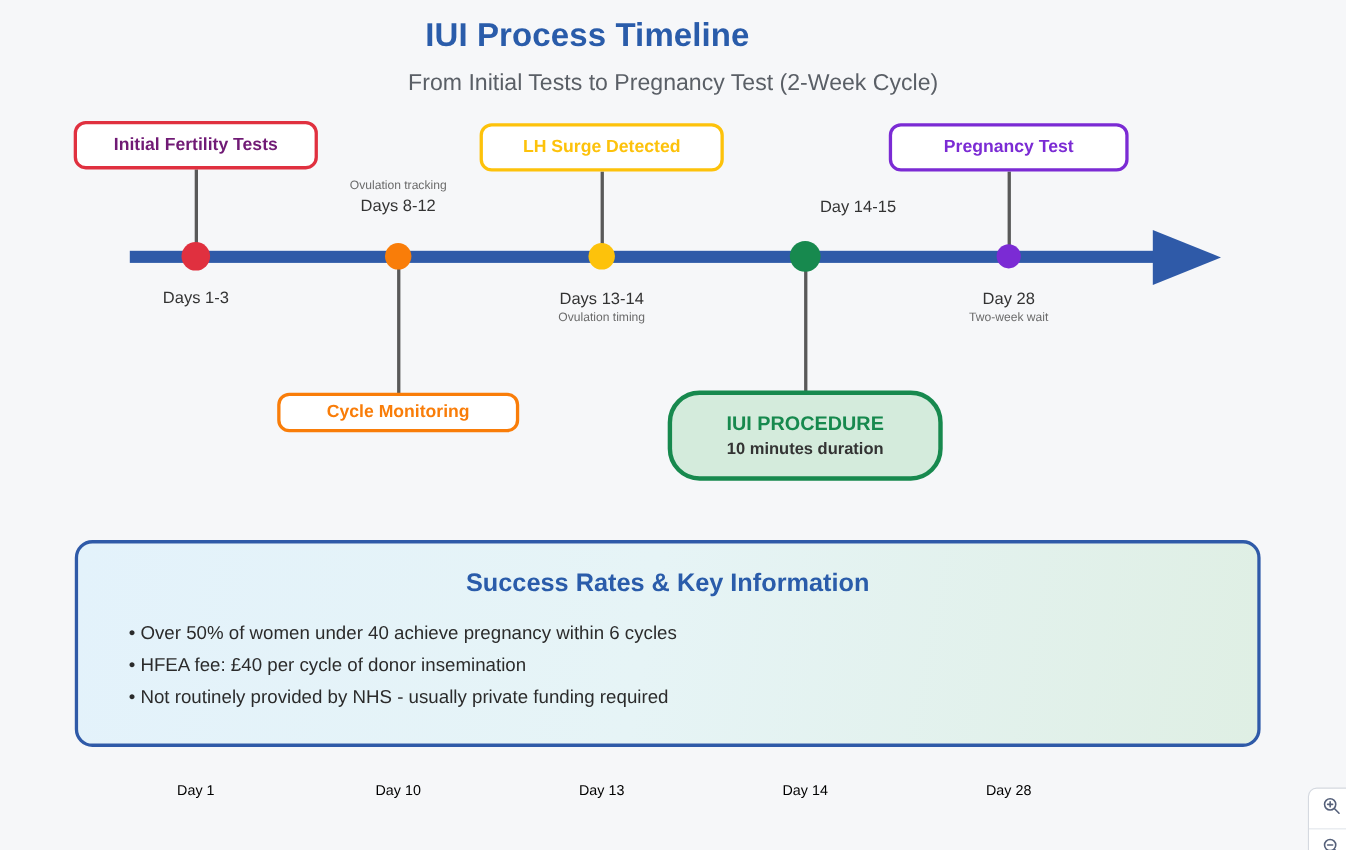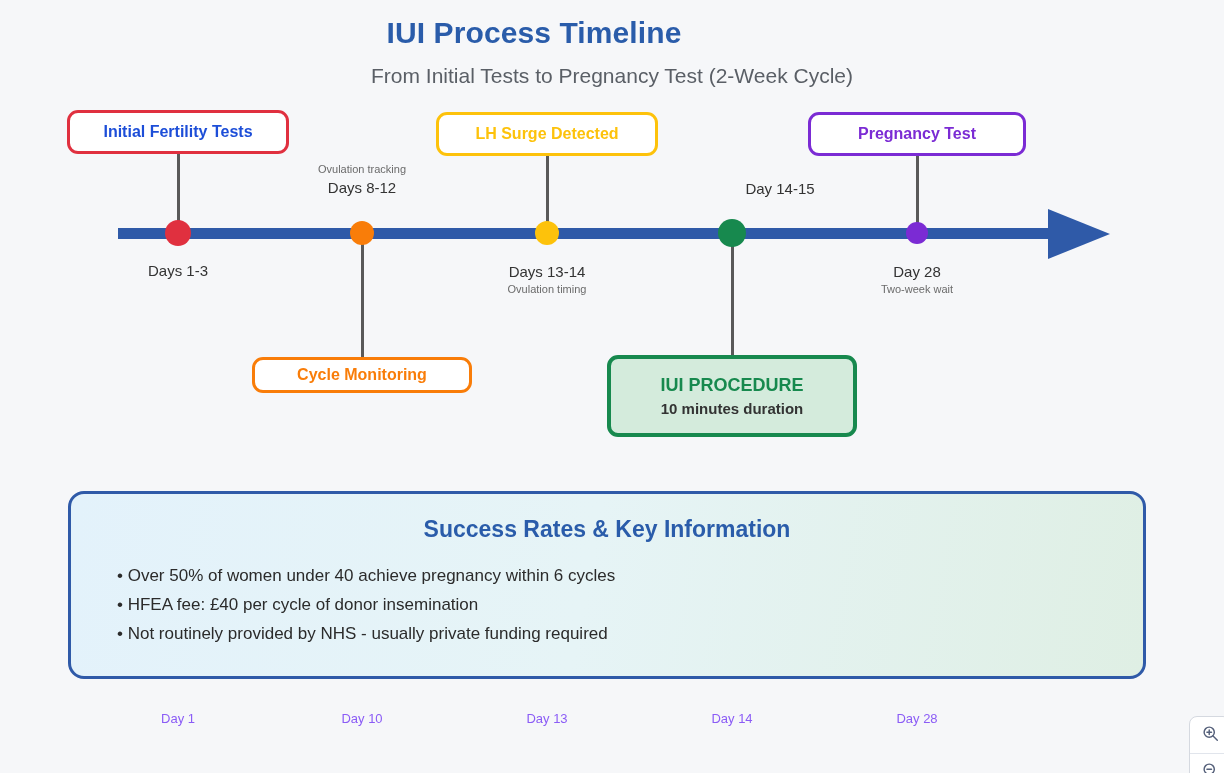--- a/index.html
+++ b/index.html
@@ -87,20 +87,21 @@
     font-size: 16px;
     font-weight: bold;
     box-sizing: border-box;
     white-space: nowrap;
     padding: 0 16px;
   }
   .pill.filled {
     flex-direction: column;
     border-width: 4px;
     padding: 8px 18px;
+    border-radius: 29px;
   }
   .pill .sub {
     font-size: 15px;
     font-weight: bold;
     color: #333333;
     margin-top: 4px;
   }
 
   
   .caption {
@@ -148,21 +149,21 @@
     line-height: 29px;
     white-space: nowrap;
   }
 
   
   .scale-label {
     position: absolute;
     transform: translateX(-50%);
     top: 711px;
     font-size: 13px;
-    color: #8b5cf6;
+    color: #000000;
     white-space: nowrap;
   }
 
   
   .zoom-controls {
     position: absolute;
     left: 1189px;
     top: 716px;
     width: 40px;
     background: #ffffff;
@@ -187,21 +188,21 @@
 <div class="canvas">
 
   <div class="title">IUI Process Timeline</div>
   <div class="subtitle">From Initial Tests to Pregnancy Test (2-Week Cycle)</div>
 
   <div class="axis-line"></div>
   <div class="axis-arrow"></div>
 
   <div id="timeline-nodes">
       <div class="stem" style="left: 177px; top: 154px; height: 70px;"></div>
-      <div class="pill" style="left: 178px; top: 110px; width: 222px; height: 44px; border-color: rgb(224, 48, 63); color: #1d4ed8;">
+      <div class="pill" style="left: 178px; top: 110px; width: 222px; height: 44px; border-color: rgb(224, 48, 63); color: #701a75;">
         <div>Initial Fertility Tests</div>
       </div>
       <div class="dot" style="left: 178px; top: 233px; width: 26px; height: 26px; background: rgb(224, 48, 63);"></div>
       <div class="caption" style="left: 178px; top: 261px;">
         <div class="main">Days 1-3</div>
       </div>
       <div class="stem" style="left: 361px; top: 233px; height: 126px;"></div>
       <div class="pill" style="left: 362px; top: 357px; width: 220px; height: 36px; border-color: rgb(249, 125, 9); color: rgb(249, 125, 9);">
         <div>Cycle Monitoring</div>
       </div>

